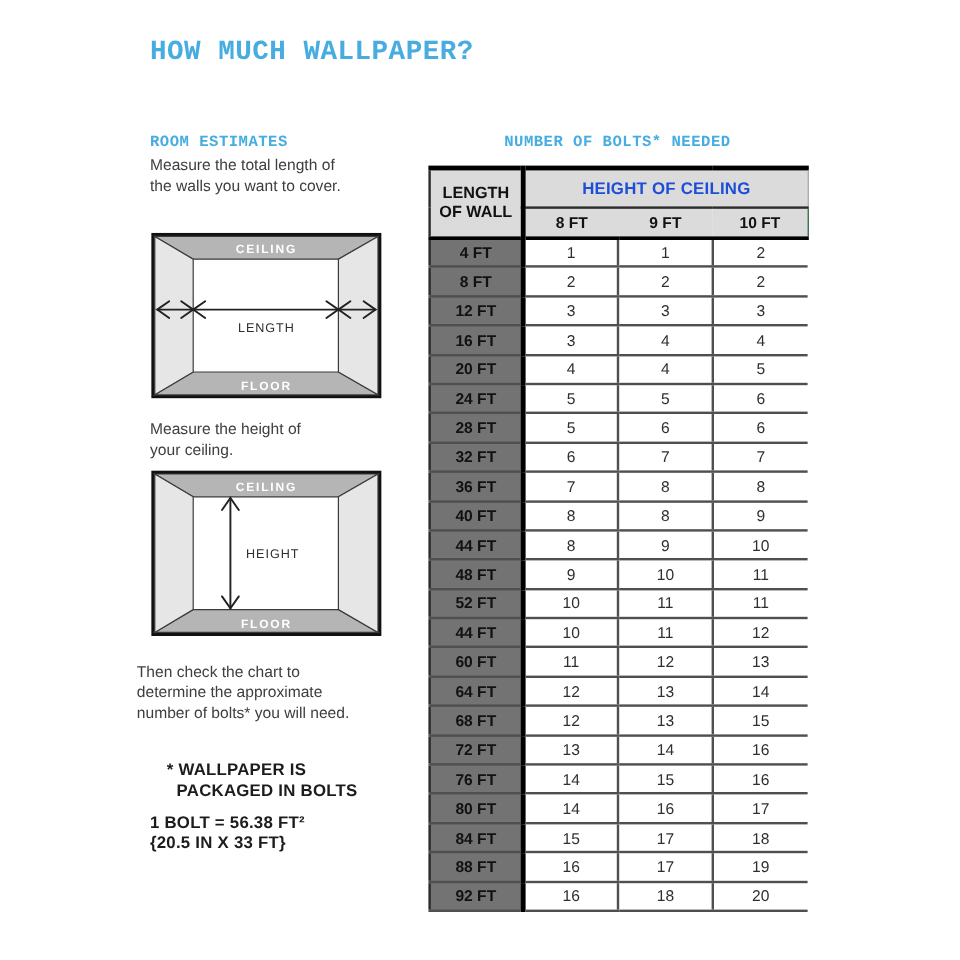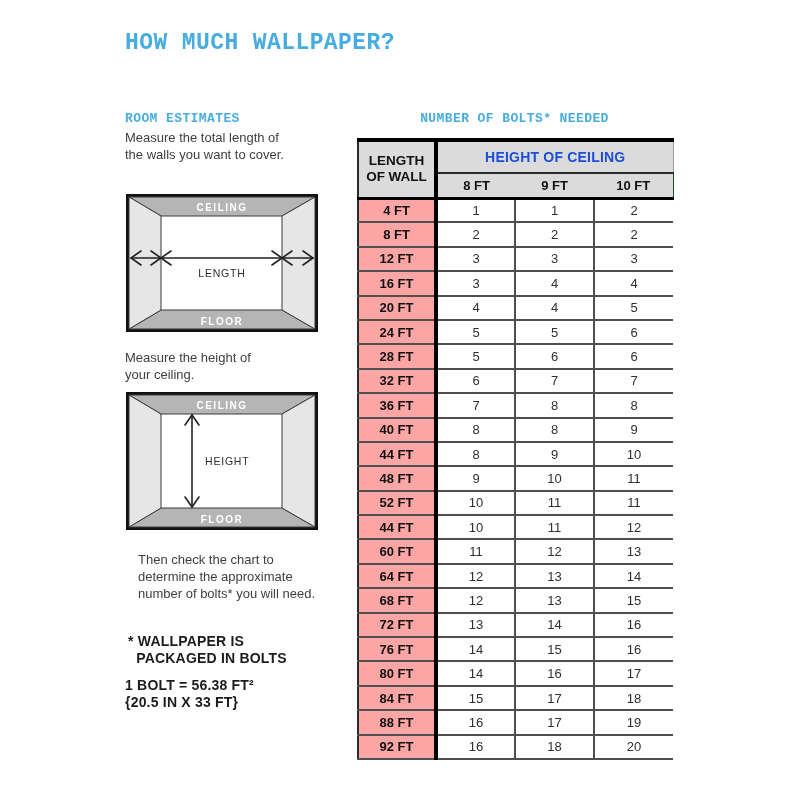--- a/index.html
+++ b/index.html
@@ -16,23 +16,23 @@
   .section-heading {
     font-size:13px; font-weight:bold; letter-spacing:0.4px;
   }
   #room-heading { left:125px; top:111px; }
   #table-heading { left:357px; top:111px; width:315px; text-align:center; }
   .body-text {
     font-size:13px; line-height:17px; color:#3e3e3e; white-space:pre-line;
   }
   #step1 { left:125px; top:129px; }
   #step2 { left:125px; top:349px; }
-  #step3 { left:138px; top:551px; }
+  #step3 { left:114px; top:551px; }
   .footnote {
-    left:128px; top:633px; font-size:14px; font-weight:bold; color:#1c1c1c;
+    left:139px; top:633px; font-size:14px; font-weight:bold; color:#1c1c1c;
     line-height:17px; white-space:pre; letter-spacing:0.2px;
   }
   .bolt-info {
     left:125px; top:677px; font-size:14px; font-weight:bold; color:#1c1c1c;
     line-height:17px; white-space:pre-line; letter-spacing:0.2px;
   }
   #diagram1 { left:126px; top:194px; }
   #diagram2 { left:126px; top:392px; }
   svg text { font-family:"Liberation Sans", sans-serif; }
   .svg-band-label { font-size:10px; font-weight:bold; fill:#ffffff; letter-spacing:1.5px; }
@@ -56,21 +56,21 @@
   }
   th.sub {
     background:#DBDBDB; border-bottom:3px solid #000;
     font-size:13px; font-weight:bold; color:#111; height:25px;
   }
   th.sub:last-child { border-right:1px solid #14532d;text-align:center; }
   table.bolts tbody td {
     height:24.4px; font-size:13px; color:#2f2f2f; border-bottom:2px solid #4f4f4f;
   }
   table.bolts td.len {
-    background:#fca5a5; font-weight:bold; color:#111; border-right:4px solid #000;
+    background:#737373; font-weight:bold; color:#111; border-right:4px solid #000;
   }
   table.bolts td.val + td.val { border-left:2px solid #4f4f4f; }
 </style>
 </head>
 <body>
 
 <div class="page">
 
   <h1 class="abs page-title accent" style="color: rgb(71, 173, 224);">HOW MUCH WALLPAPER?</h1>
 

